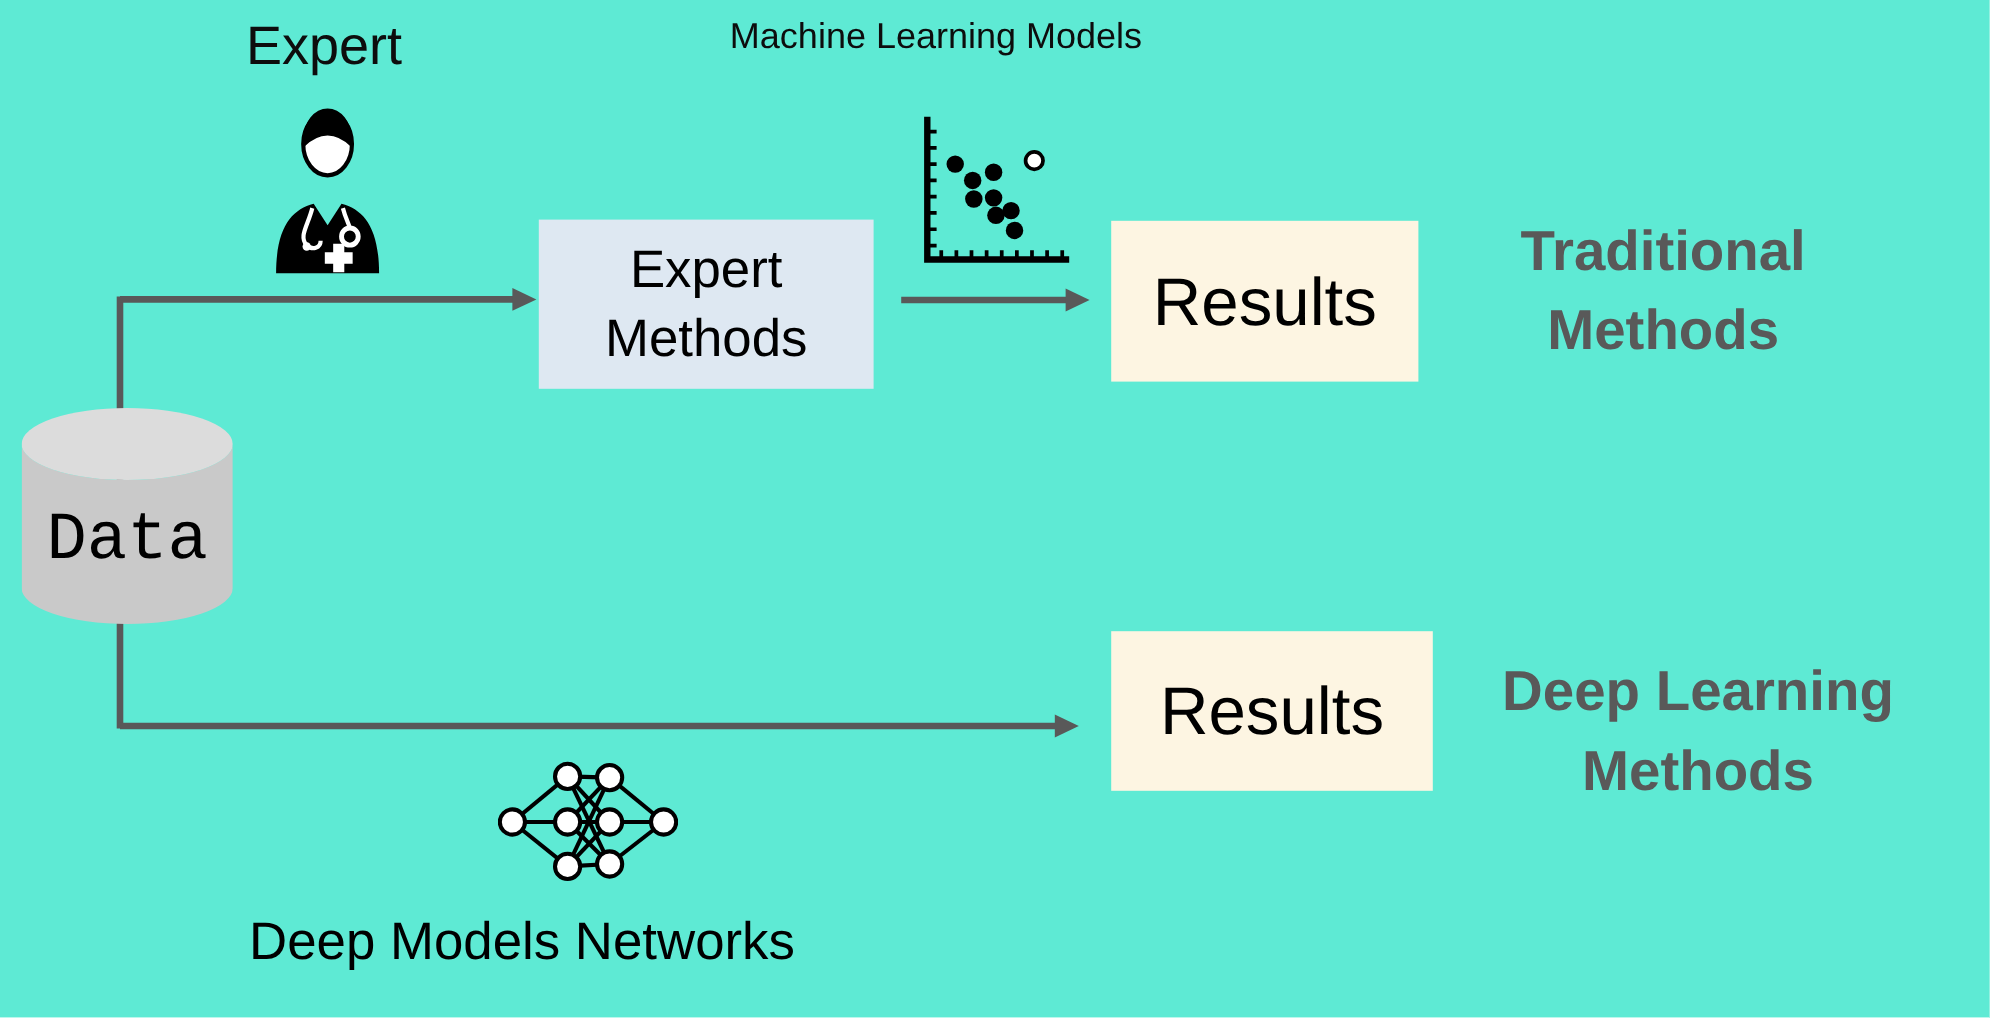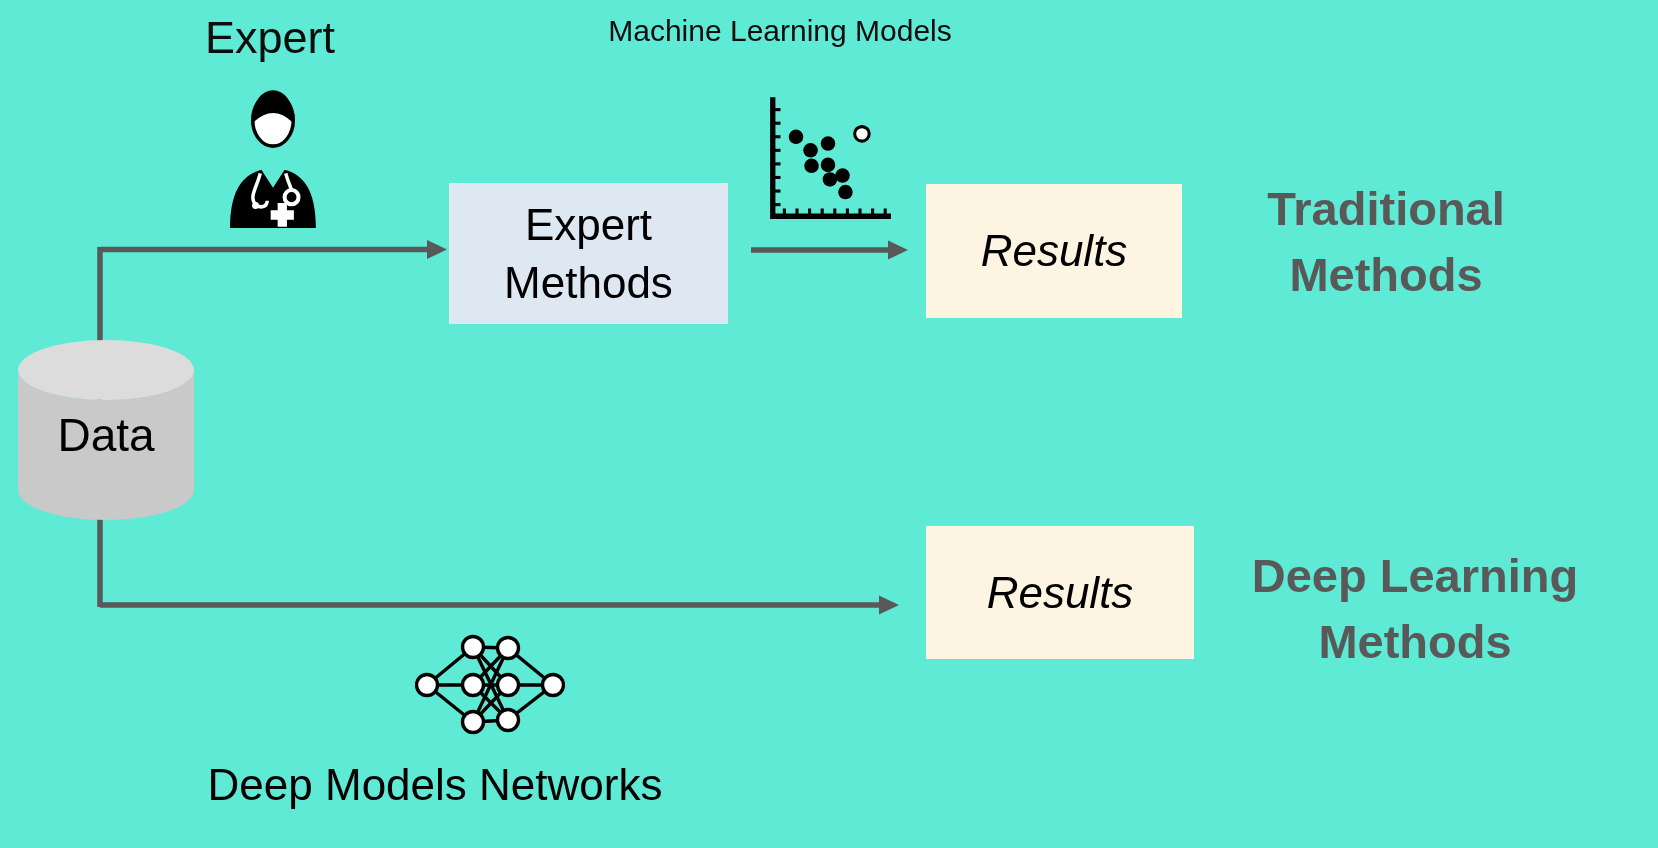--- a/index.html
+++ b/index.html
@@ -17,21 +17,21 @@
     font-family:"Liberation Sans","DejaVu Sans",sans-serif;color:var(--text);padding-left:40px;
   }
   .abs{position:absolute;}
   .label{position:absolute;text-align:center;white-space:nowrap;}
   .title{font-size:45px;color:#0d0d0d;}
   .box{
     position:absolute;display:flex;flex-direction:column;align-items:center;justify-content:center;
     text-align:center;
   }
   .box-blue{background:var(--expert_features_bg);font-size:44px;line-height:1.3;}
-  .box-yellow{background:var(--results_bg);font-size:44px;font-style:italic;}
+  .box-yellow{background:var(--results_bg);font-size:56px;}
   .method{
     position:absolute;text-align:center;font-weight:bold;font-size:47px;line-height:1.4;
     color:var(--method_text);
   }
   .stroke-arrow{stroke:var(--arrow);}
   .fill-arrow{fill:var(--arrow);}
   .cyl-body{fill:var(--cylinder_body);}
   .cyl-top{fill:var(--cylinder_top);}
   svg{display:block;}
 </style>
@@ -125,21 +125,21 @@
 
   <div class="method" style="left:1160px;top:543px;width:510px;">
     <div>Deep Learning</div>
     <div>Methods</div>
   </div>
 
   <svg class="abs" style="left:18px;top:340px" width="176" height="180" viewBox="0 0 176 180">
     <path class="cyl-body" d="M0,30 L0,150 A88,30 0 0 0 176,150 L176,30 A88,30 0 0 1 0,30 Z"></path>
     <ellipse class="cyl-top" cx="88" cy="30" rx="88" ry="30"></ellipse>
   </svg>
-  <div class="label" style="left:16px;top:408px;width:180px;font-size:46px;">Data</div>
+  <div class="label" style="left:16px;top:418px;width:180px;font-size:56px;font-family:Liberation Mono, monospace;">Data</div>
 
   <svg class="abs" style="left:415px;top:633px" width="150" height="102" viewBox="0 0 150 102">
     <g stroke="#000000" stroke-width="3.4">
       <line x1="12" y1="52" x2="58" y2="14"></line>
         <line x1="12" y1="52" x2="58" y2="52"></line>
       <line x1="12" y1="52" x2="58" y2="89"></line>
       <line x1="58" y1="14" x2="93" y2="15"></line>
         <line x1="58" y1="14" x2="93" y2="52"></line>
       <line x1="58" y1="14" x2="93" y2="87"></line>
       <line x1="58" y1="52" x2="93" y2="15"></line>

